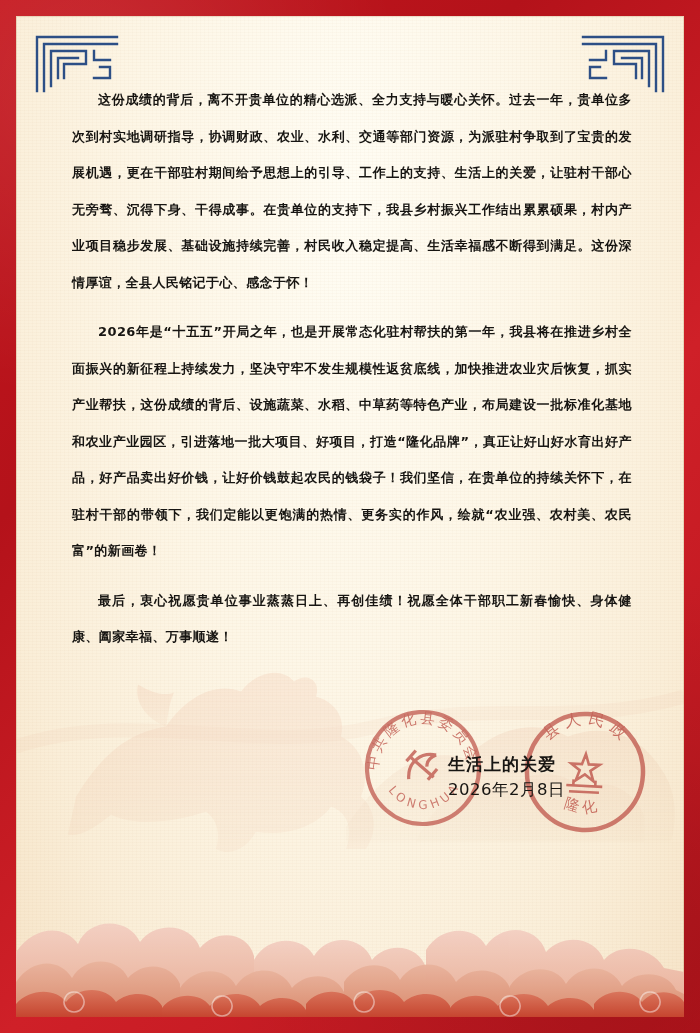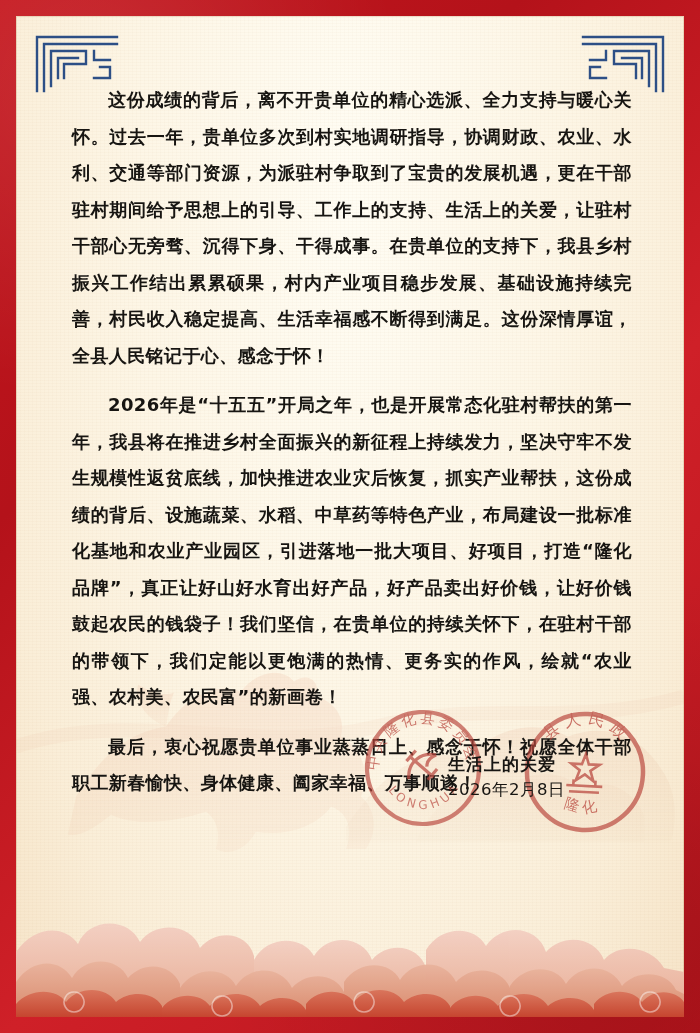--- a/index.html
+++ b/index.html
@@ -76,21 +76,21 @@
 
   
   .content {
     position: absolute;
     left: 56px;
     top: 66px;
     width: 560px;
   }
   .para {
     font-family: "DejaVu Sans", "Liberation Sans", sans-serif;
-    font-size: 18px;
+    font-size: 13px;
     line-height: 36.5px;
     color: #171512;
     text-align: justify;
     text-justify: inter-ideograph;
     margin: 0 0 13px 0;
     text-indent: 2em;
     letter-spacing: 0.4px;
     font-weight: 600;
   }
 
@@ -203,21 +203,21 @@
           <path d="M24,44 L24,24 L44,24"></path>
           <path d="M60,17 L60,26 L76,26"></path>
           <path d="M66,33 L76,33 L76,44 L60,44"></path>
         </g>
       </svg>
     </div>
 
     <div class="content">
       <p class="para">这份成绩的背后，离不开贵单位的精心选派、全力支持与暖心关怀。过去一年，贵单位多次到村实地调研指导，协调财政、农业、水利、交通等部门资源，为派驻村争取到了宝贵的发展机遇，更在干部驻村期间给予思想上的引导、工作上的支持、生活上的关爱，让驻村干部心无旁骛、沉得下身、干得成事。在贵单位的支持下，我县乡村振兴工作结出累累硕果，村内产业项目稳步发展、基础设施持续完善，村民收入稳定提高、生活幸福感不断得到满足。这份深情厚谊，全县人民铭记于心、感念于怀！</p>
       <p class="para">2026年是“十五五”开局之年，也是开展常态化驻村帮扶的第一年，我县将在推进乡村全面振兴的新征程上持续发力，坚决守牢不发生规模性返贫底线，加快推进农业灾后恢复，抓实产业帮扶，这份成绩的背后、设施蔬菜、水稻、中草药等特色产业，布局建设一批标准化基地和农业产业园区，引进落地一批大项目、好项目，打造“隆化品牌”，真正让好山好水育出好产品，好产品卖出好价钱，让好价钱鼓起农民的钱袋子！我们坚信，在贵单位的持续关怀下，在驻村干部的带领下，我们定能以更饱满的热情、更务实的作风，绘就“农业强、农村美、农民富”的新画卷！</p>
-      <p class="para">最后，衷心祝愿贵单位事业蒸蒸日上、感念于怀！祝愿全体干部职工新春愉快、身体健康、阖家幸福、万事顺遂！</p>
+      <p class="para">最后，衷心祝愿贵单位事业蒸蒸日上、再创佳绩！祝愿全体干部职工新春愉快、身体健康、阖家幸福、万事顺遂！</p>
     </div>
 
     <div class="seal seal-party">
       <svg viewBox="0 0 124 124">
         <defs>
           <path id="arcP" d="M 17,62 A 45,45 0 1 1 107,62"></path>
           <path id="arcPb" d="M 21,62 A 41,41 0 1 0 103,62"></path>
         </defs>
         <circle cx="62" cy="62" r="56" fill="none" stroke="#b8453c" stroke-width="4.2" opacity="0.85"></circle>
         <text font-size="14.5" font-family="'DejaVu Sans','Liberation Sans',sans-serif" fill="#b8453c" opacity="0.9" letter-spacing="3">

